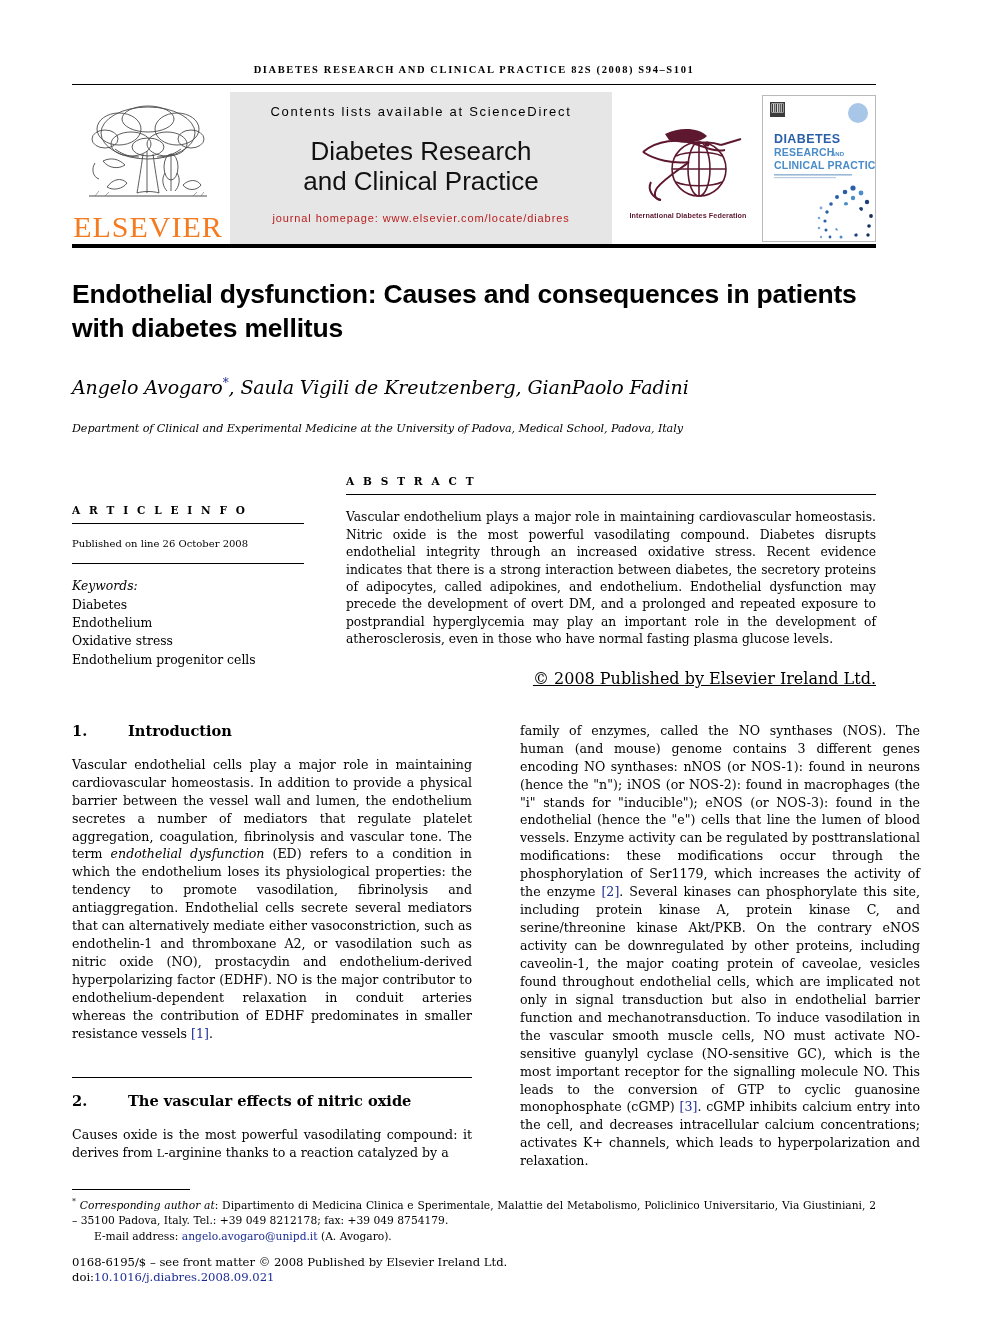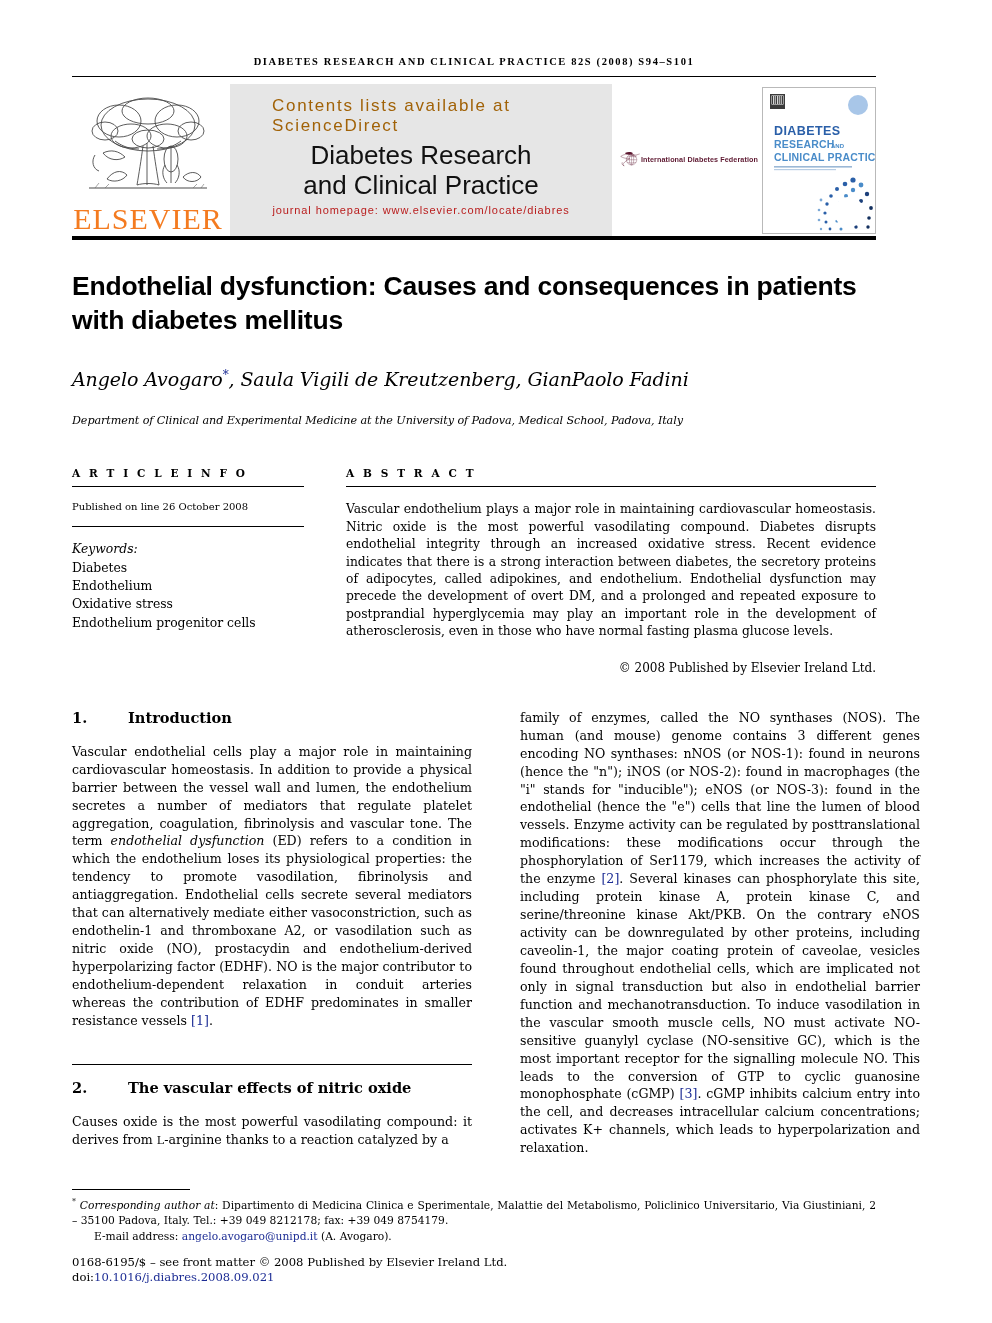--- a/index.html
+++ b/index.html
@@ -13,21 +13,21 @@
     font-family: "Liberation Serif", serif;
     color: #000000;
     position: relative;
     overflow: hidden;
   }
   .page {
     position: relative;
     width: 948px;
     height: 1323px;
     box-sizing: border-box;
-    padding: 8px 72px;
+    padding: 16px 72px;
   }
 
   
   .runhead {
     text-align: center;
     font-family: "Liberation Serif", serif;
     font-weight: bold;
     font-size: 10.5px;
     letter-spacing: 1.6px;
     padding-top: 48px;
@@ -79,43 +79,42 @@
     margin-right: 6px;
     display: flex;
     flex-direction: column;
     align-items: center;
     justify-content: space-between;
     padding: 12px 6px 10px 6px;
     box-sizing: border-box;
     font-family: "Liberation Sans", sans-serif;
   }
   .sd-contents {
-    font-size: 17px;
+    font-size: 13px;
     letter-spacing: 1.7px;
-    color: #a16207;
-    margin-left: 36px;
+    color: #000000;
   }
   .sd-journal {
     text-align: center;
     font-size: 26px;
     line-height: 1.14;
     color: #111;
     margin-top: 2px;
   }
   .sd-home {
     font-size: 11px;
     letter-spacing: 0.9px;
     color: #b91c1c;
     margin-bottom: 10px;
   }
   .idf-block {
     flex: 0 0 140px;
     width: 140px;
     display: flex;
-    flex-direction: row;
+    flex-direction: column;
     align-items: center;
     justify-content: center;
     padding-bottom: 4px;
     box-sizing: border-box;
   }
   .idf-caption {
     font-family: "Liberation Sans", sans-serif;
     font-size: 7.2px;
     font-weight: bold;
     color: #5d1830;
@@ -166,20 +165,21 @@
 
   
   .infowrap {
     display: flex;
     margin-top: 40px;
   }
   .col-info {
     flex: 0 0 232px;
     width: 232px;
     margin-right: 42px;
+    margin-top: 29px;
   }
   .col-abs { flex: 1 1 auto; }
   .sect-label {
     font-family: "DejaVu Serif", serif;
     font-weight: bold;
     font-size: 10.5px;
     letter-spacing: 2.6px;
   }
   .hr-head {
     border: 0;
@@ -205,23 +205,24 @@
   .kw-head { font-style: italic; }
   .abstract-body {
     font-family: "DejaVu Serif", serif;
     font-size: 12.3px;
     line-height: 1.42;
     text-align: justify;
     padding-top: 14px;
   }
   .copyline {
     font-family: "DejaVu Serif", serif;
-    font-size: 12px;
+    font-size: 16px;
     text-align: right;
     margin-top: 20px;
+    text-decoration: underline;
   }
 
   
   .body-cols {
     display: flex;
     margin-top: 34px;
   }
   .bcol {
     flex: 0 0 400px;
     width: 400px;

